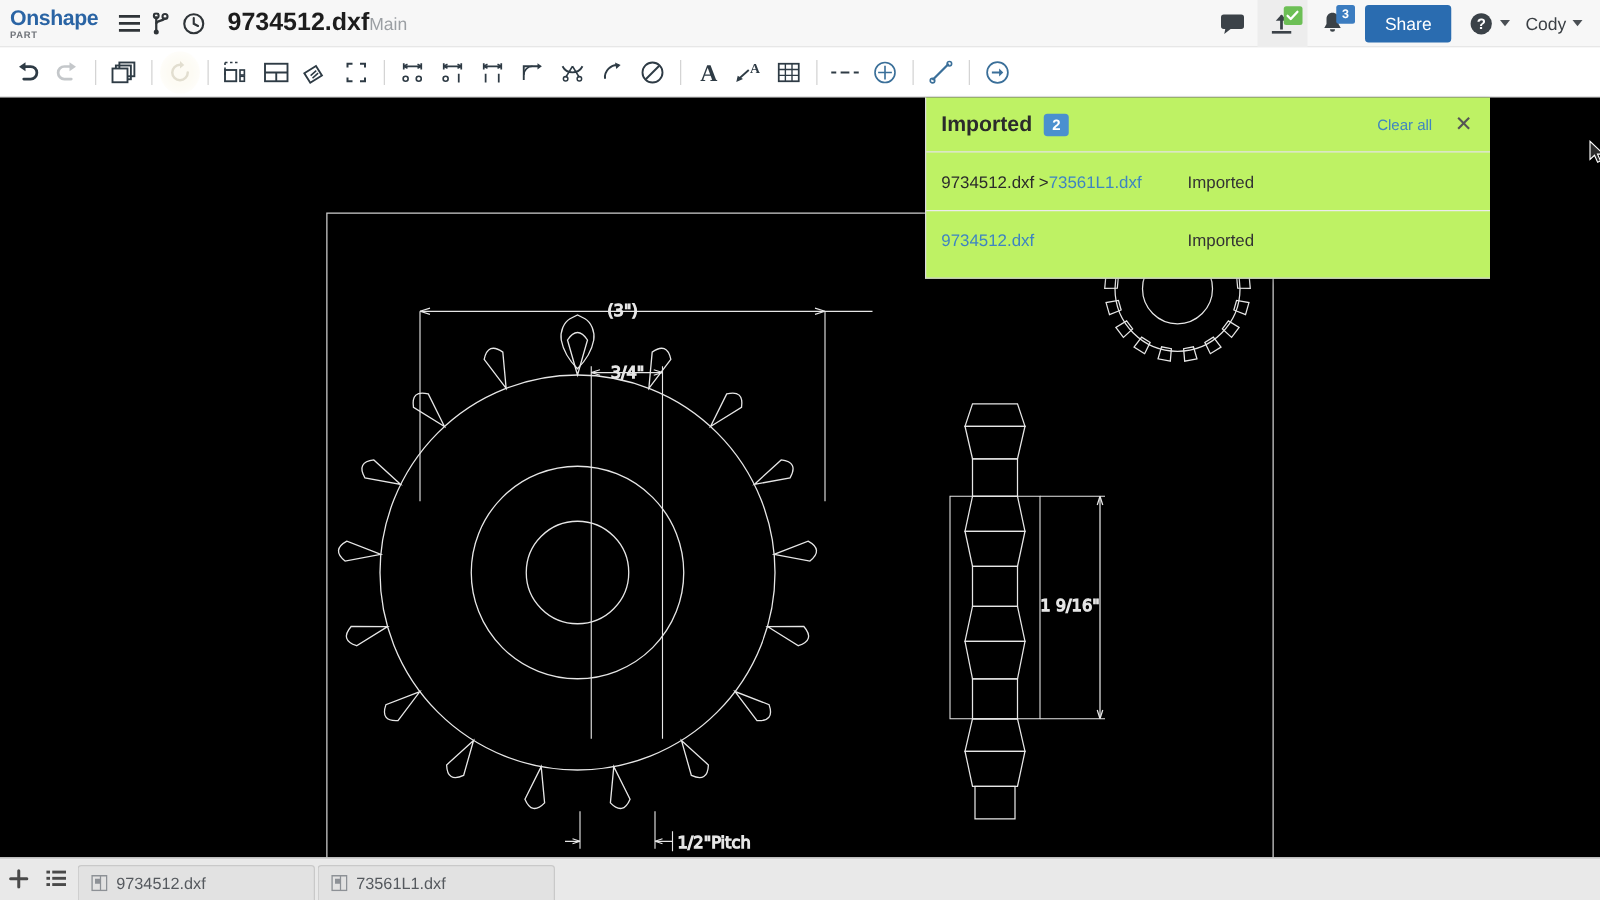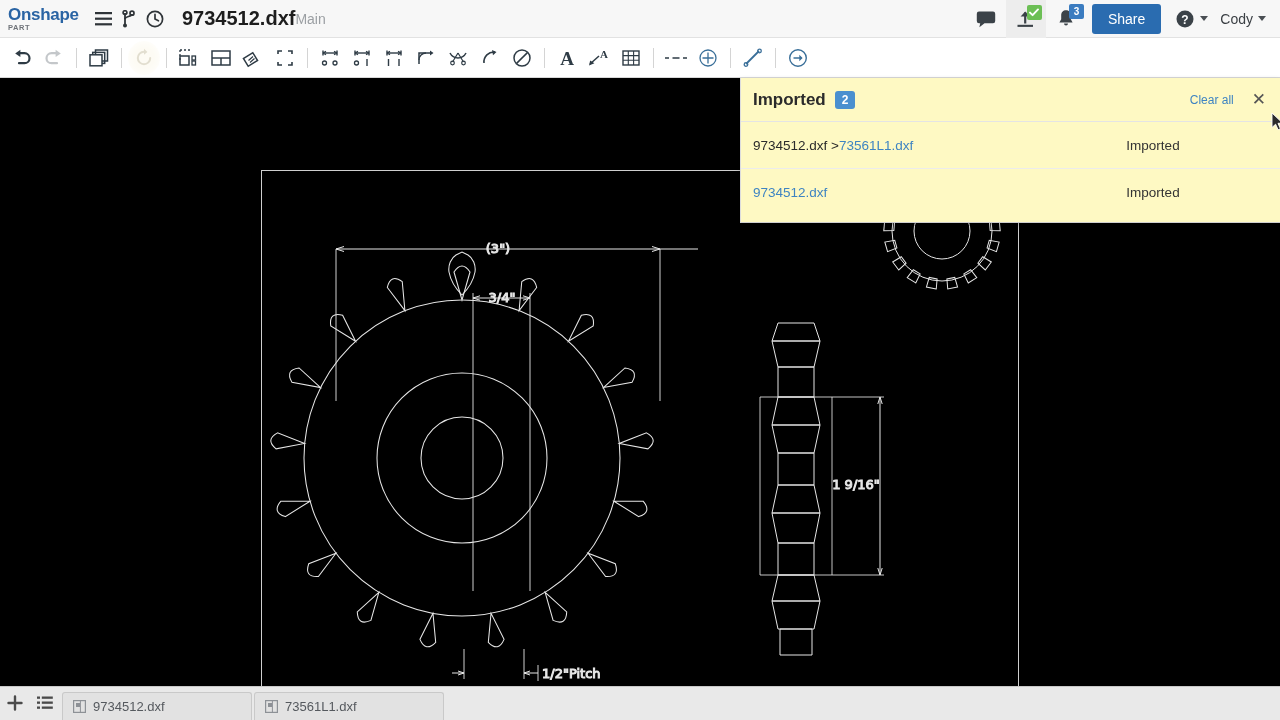--- a/index.html
+++ b/index.html
@@ -138,22 +138,22 @@
   .dwg-txt-sm { font-size: 11px; }
   .dwg-num {
     fill: #ffffff;
     font-family: "DejaVu Sans", sans-serif;
     font-size: 22px; letter-spacing: 2px;
   }
 
   
   .notif {
     position: absolute; left: 740px; top: 78px;
-    width: 540px; height: 145px;
-    background: #fef9c3;
+    width: 452px; height: 145px;
+    background: #bef264;
     border-left: 1px solid #dcdcdc;
     border-bottom: 1px solid #cfcfcf;
     box-shadow: 0 2px 5px rgba(0,0,0,0.22);
     box-sizing: border-box;
     z-index: 20;
   }
   .notif-head {
     height: 44px; display: flex; align-items: center;
     padding: 0 14px 0 12px;
     border-bottom: 1px solid #e4e4e4;
@@ -172,21 +172,20 @@
   }
   .notif-close {
     margin-left: 18px; color: #555; font-size: 17px;
     cursor: pointer; line-height: 1;
   }
   .notif-row {
     height: 47px; display: flex; align-items: center;
     padding: 0 12px; box-sizing: border-box;
     border-bottom: 1px solid #ececec;
     font-size: 13.5px;
-    text-align: center;
   }
   .notif-row:last-child { border-bottom: none; }
   .nr-name { color: #2b2b2b; white-space: nowrap; }
   .nr-link { color: #3e84c2; }
   .nr-status {
     margin-left: auto; width: 230px; color: #333; font-size: 13.5px;
   }
   .cursor-arrow {
     position: absolute; left: 1271px; top: 112px;
     z-index: 40; pointer-events: none;

